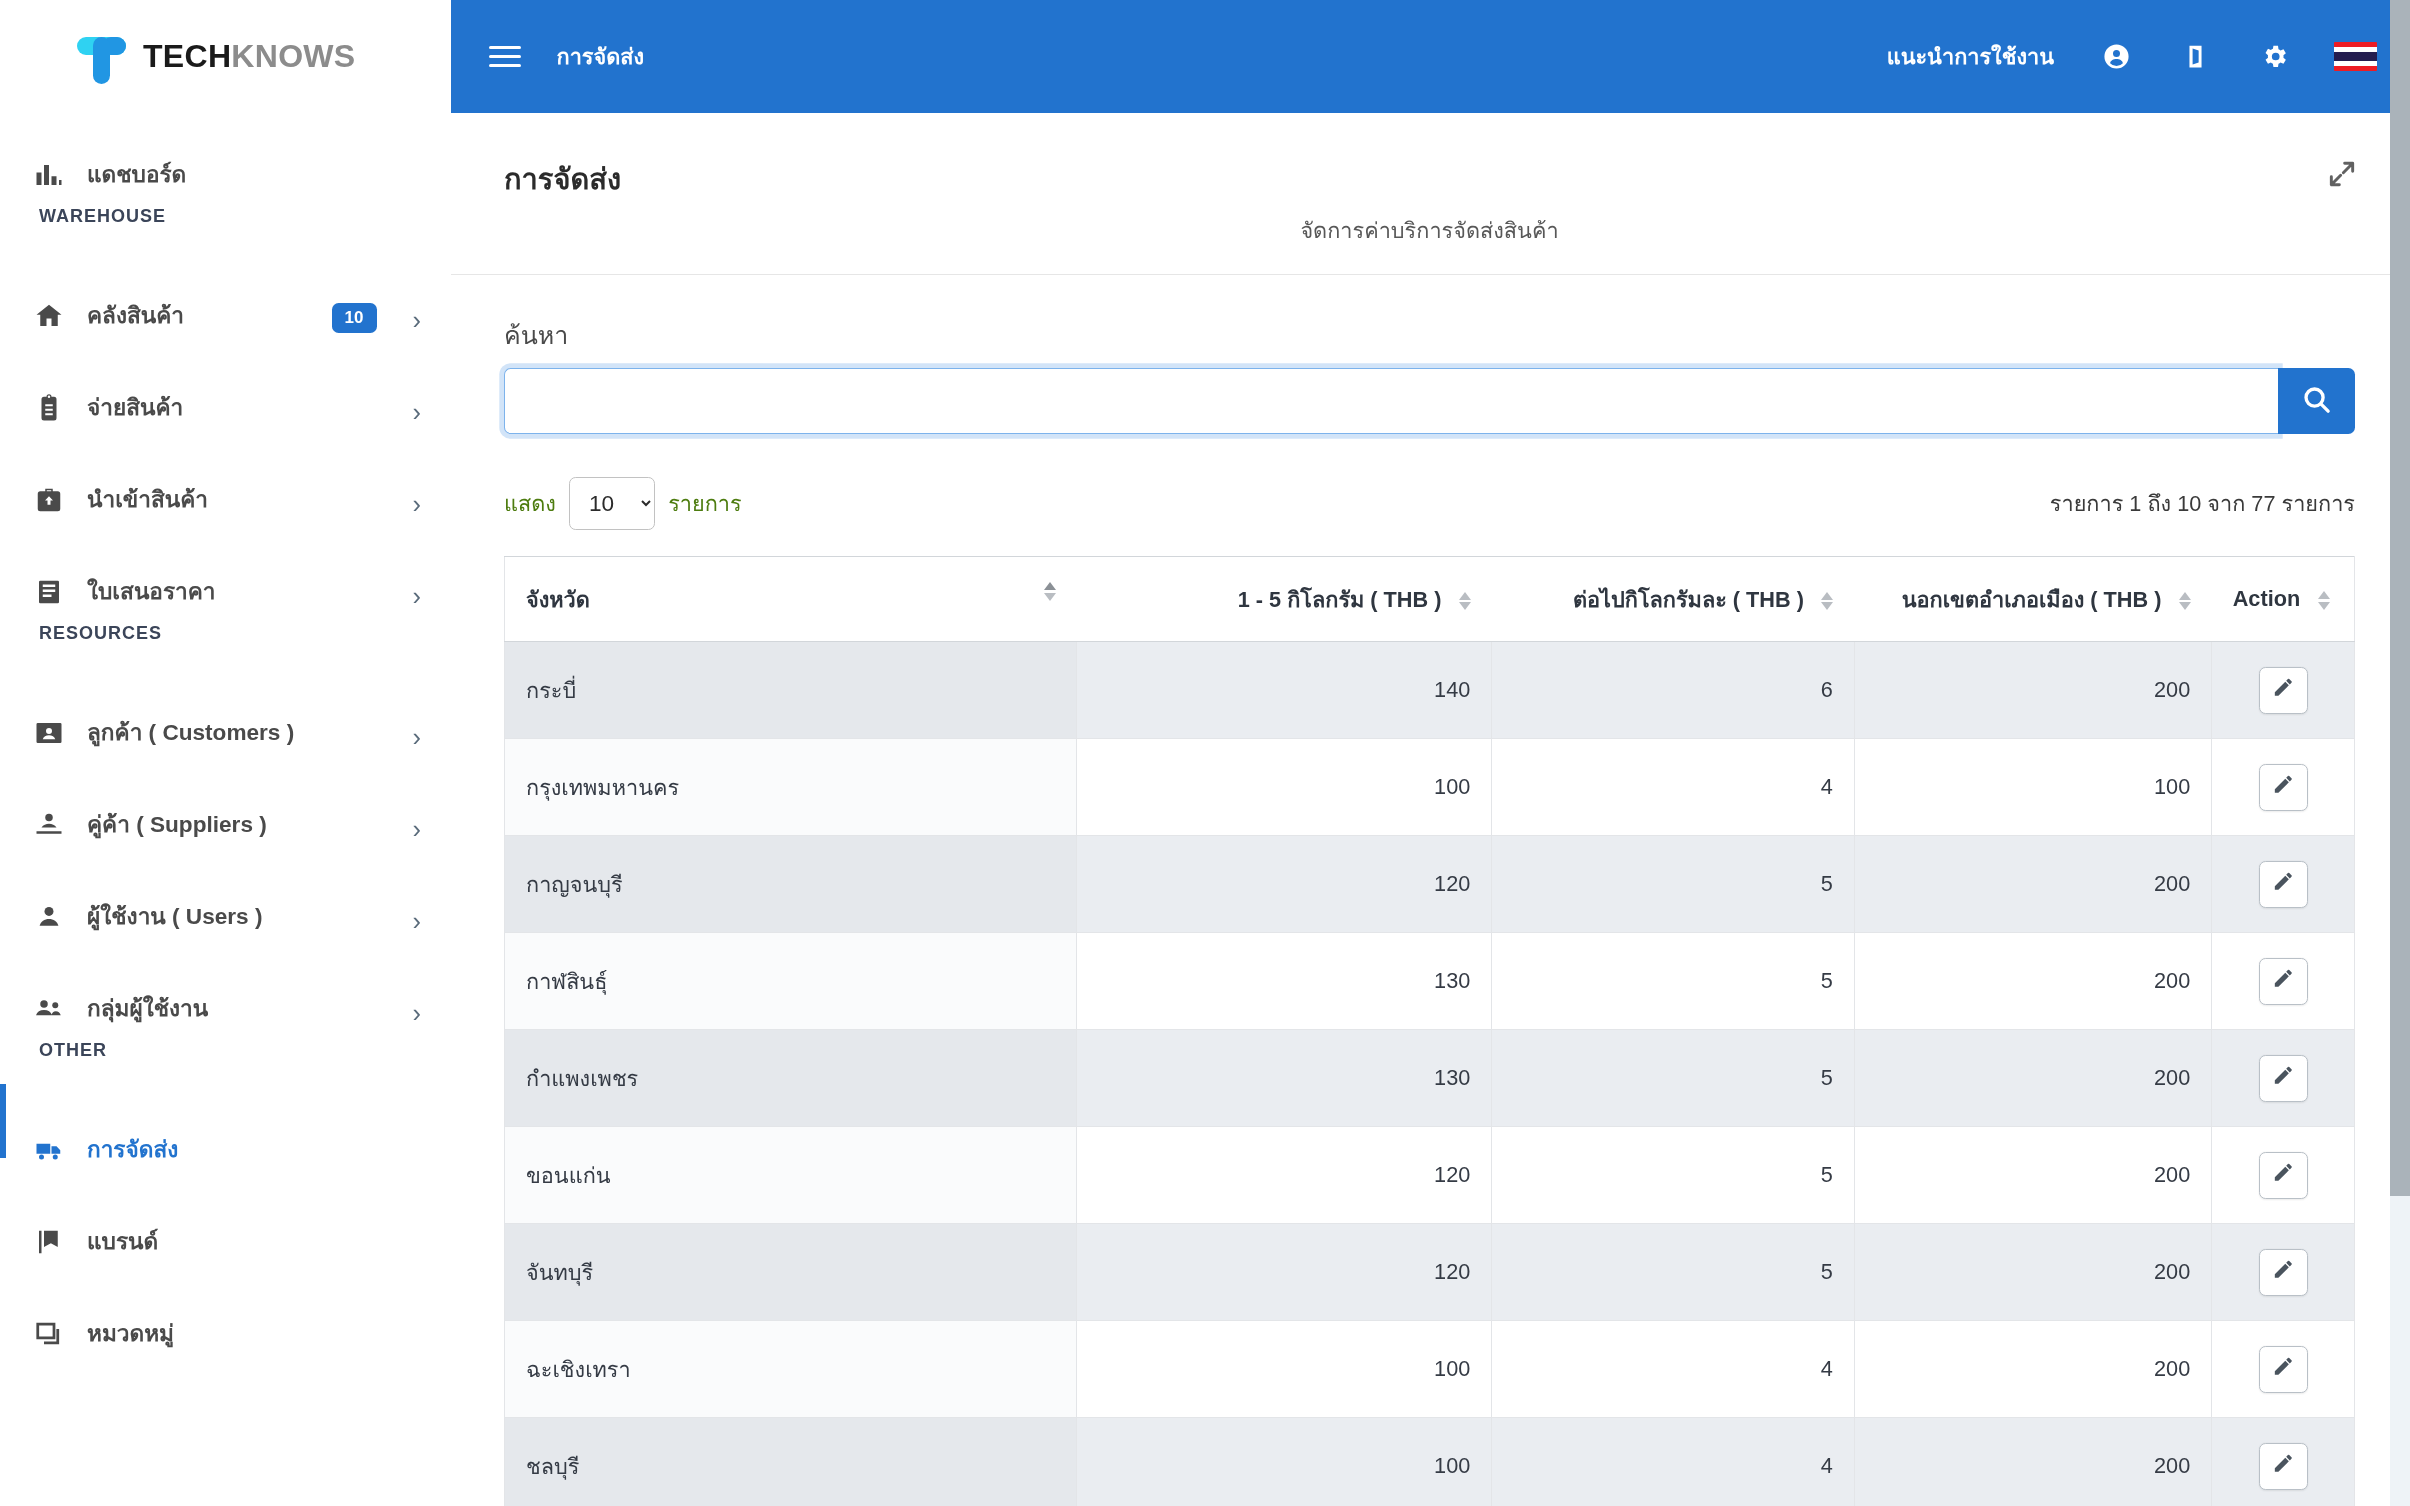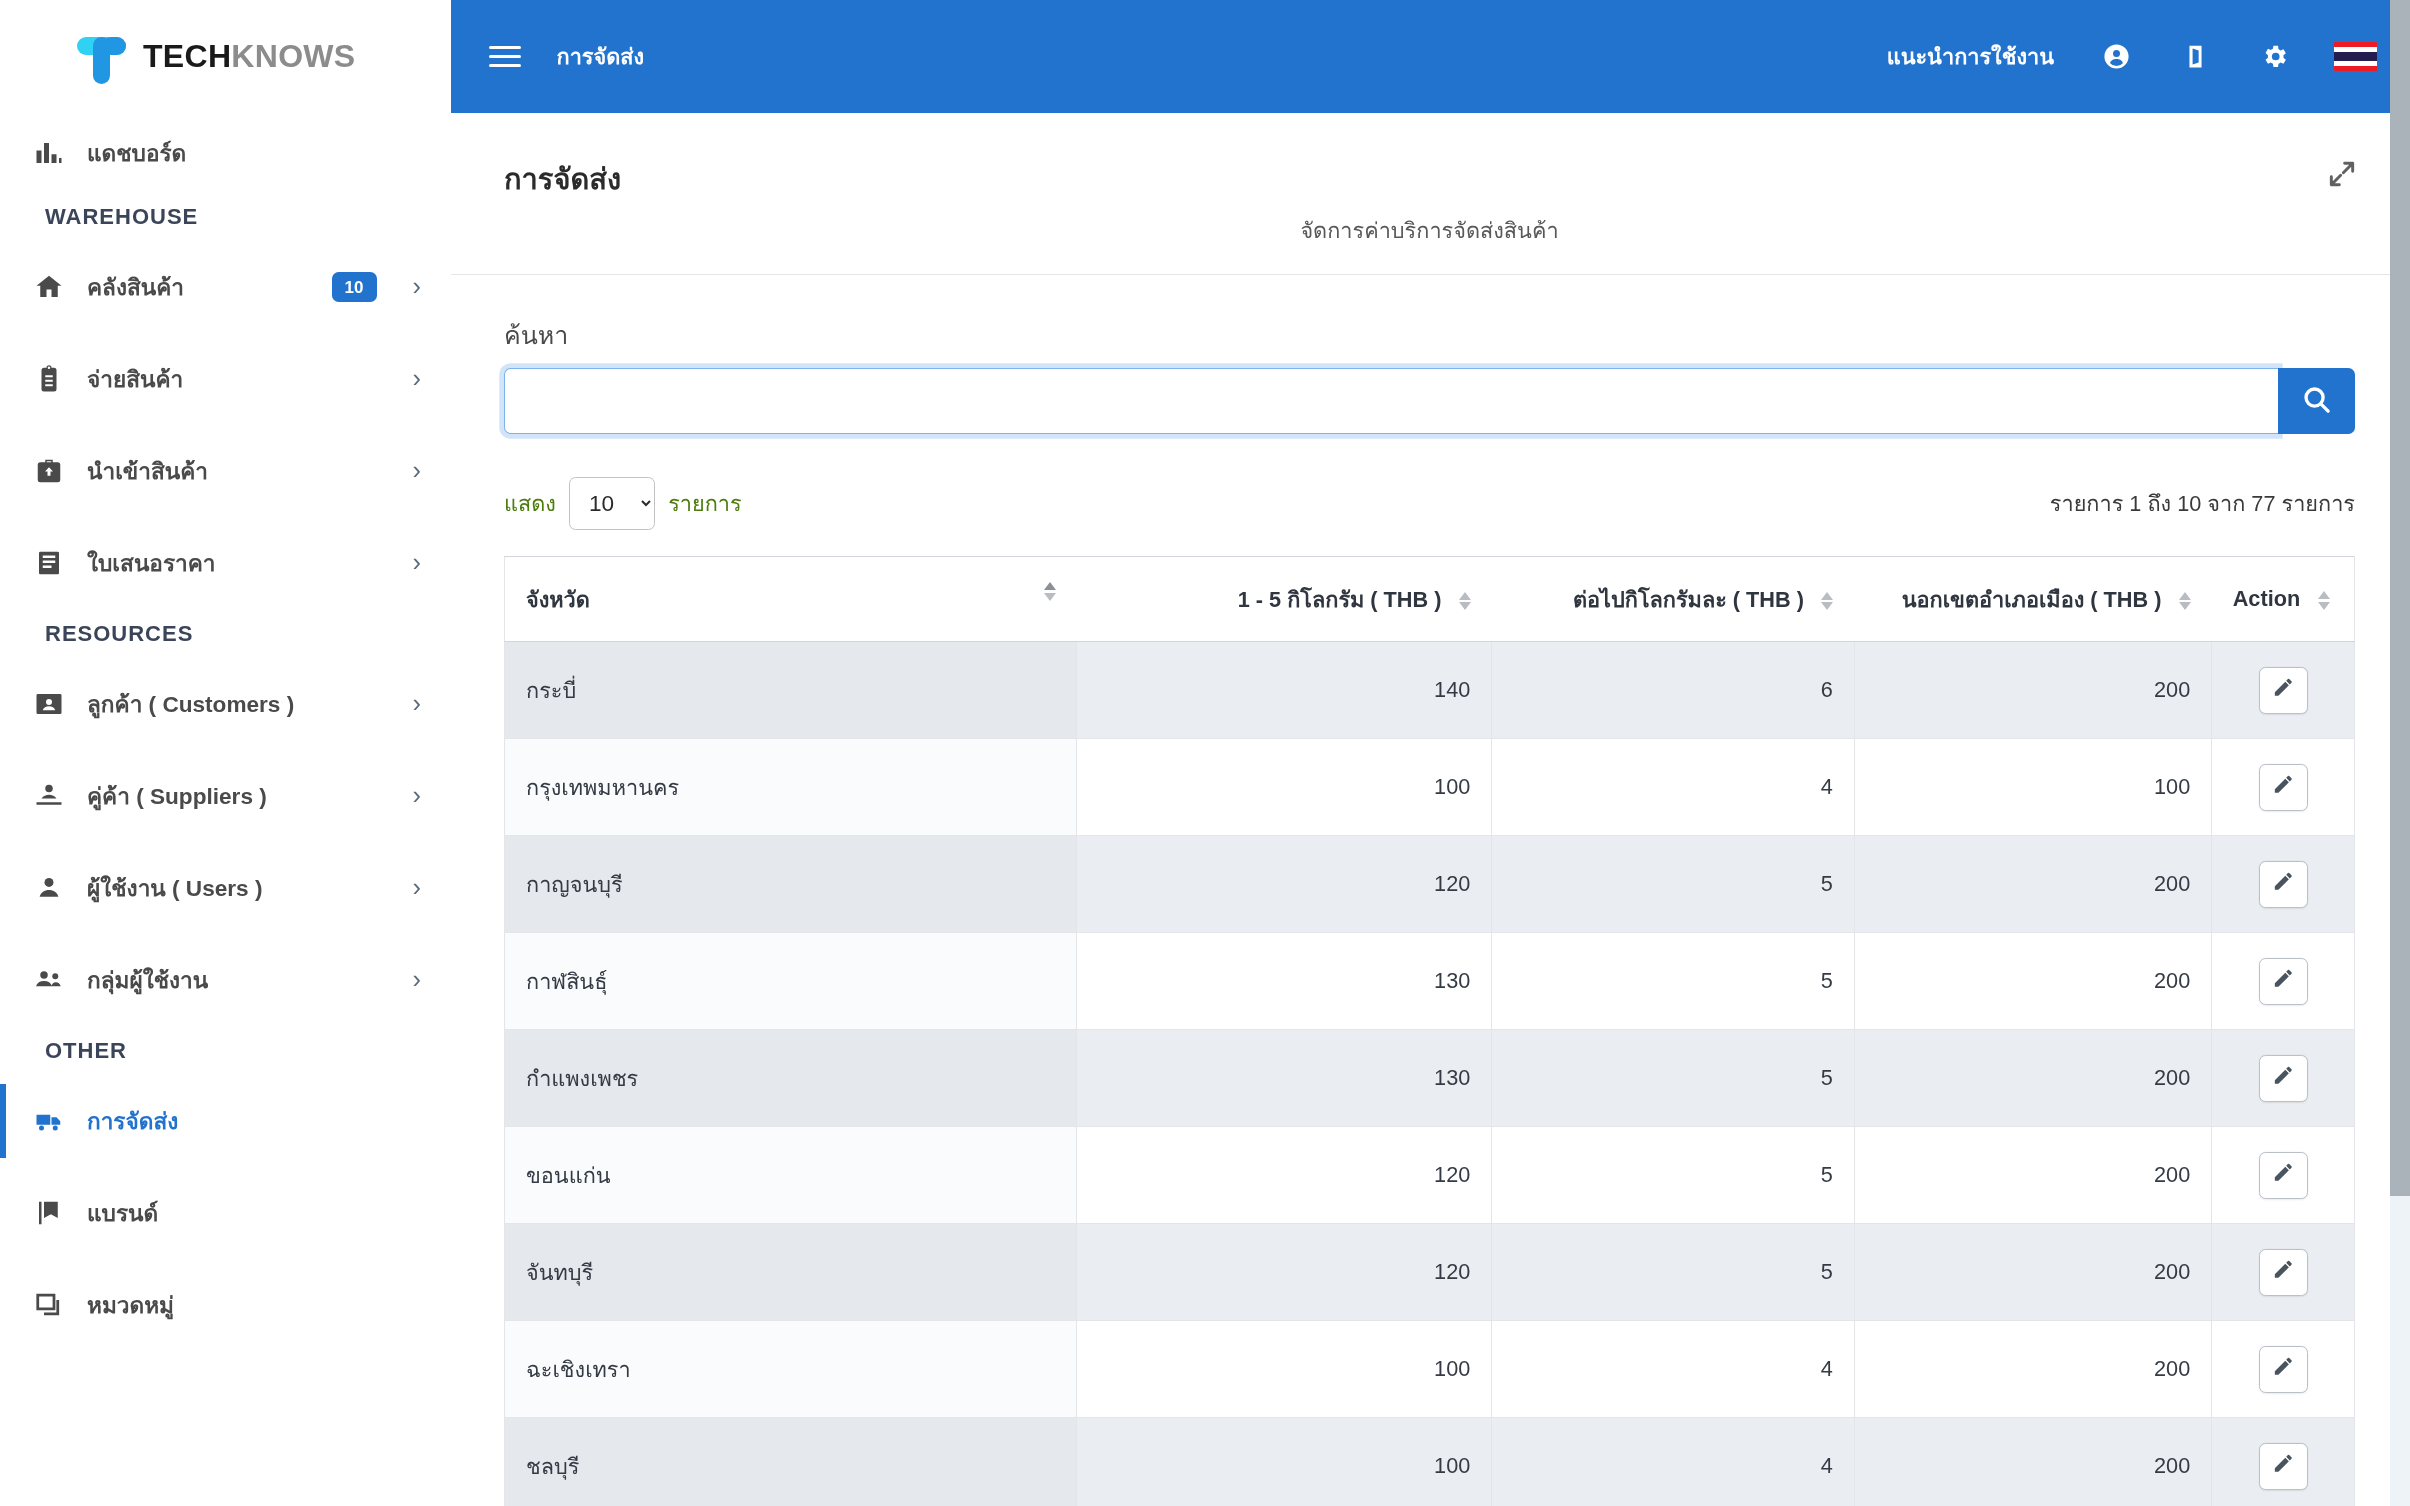--- a/index.html
+++ b/index.html
@@ -27,25 +27,25 @@
   }
   .brand-mark .bar-cap {
     position: absolute; left: 24.5px; top: 7.5px; width: 24.5px; height: 18px;
     border-radius: 9.4px; background: #2196e3;
   }
   .brand-text { font-size: 32px; font-weight: 700; letter-spacing: 0.3px; white-space: nowrap; }
   .brand-text .t1 { color: #1a1a1a; }
   .brand-text .t2 { color: #8c8c8c; }
 
   .nav-section {
-    font-size: 22px; font-weight: 700; color: #3b4559; letter-spacing: 1px;
-    padding: 0 0 0 39px; height: 49px; display: flex; align-items: center; margin-left: 6px;
+    font-size: 18px; font-weight: 700; color: #3b4559; letter-spacing: 1px;
+    padding: 0 0 0 39px; height: 49px; display: flex; align-items: center;
   }
   .nav-item {
-    height: 92px; display: flex; align-items: center; padding: 0 30px 0 32px;
+    height: 92px; display: flex; align-items: flex-end; padding: 0 30px 0 32px;
     gap: 21px; cursor: pointer; position: relative; color: #4a4a4a;
   }
   .nav-item .ic { width: 34px; height: 34px; flex: 0 0 34px; display: flex; align-items: center; justify-content: center; color: #4a4a4a; }
   .nav-item .ic svg { width: 30px; height: 30px; fill: currentColor; }
   .nav-item .lbl { font-size: 22.6px; font-weight: 700; color: #4a4a4a; white-space: nowrap; flex: 1; }
   .nav-item .badge {
     background: #2273ce; color: #fff; border-radius: 6.6px; font-size: 17px; font-weight: 700;
     padding: 6.6px 13px; line-height: 1; margin-right: 15px;
   }
   .nav-item .chev { color: #5a6b7b; font-size: 25.4px; line-height: 1; font-weight: 300; }

